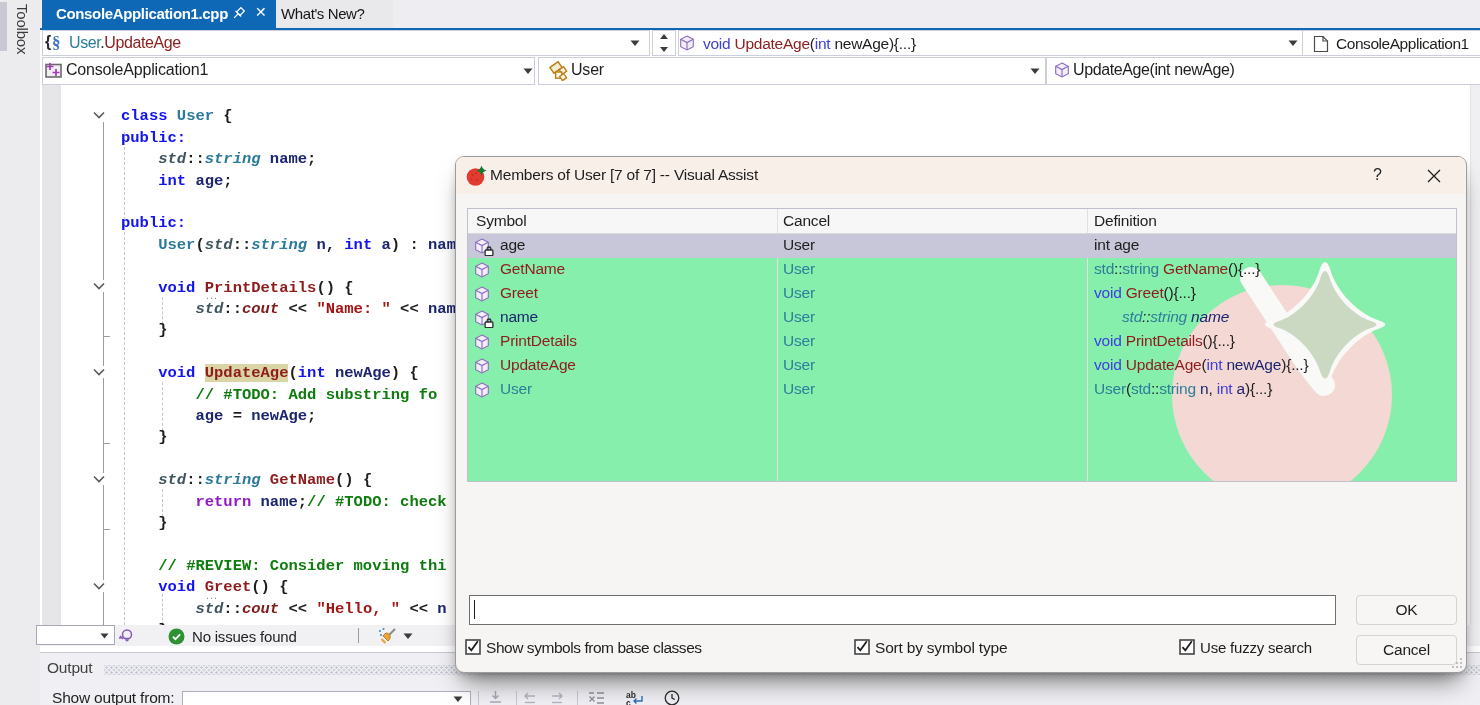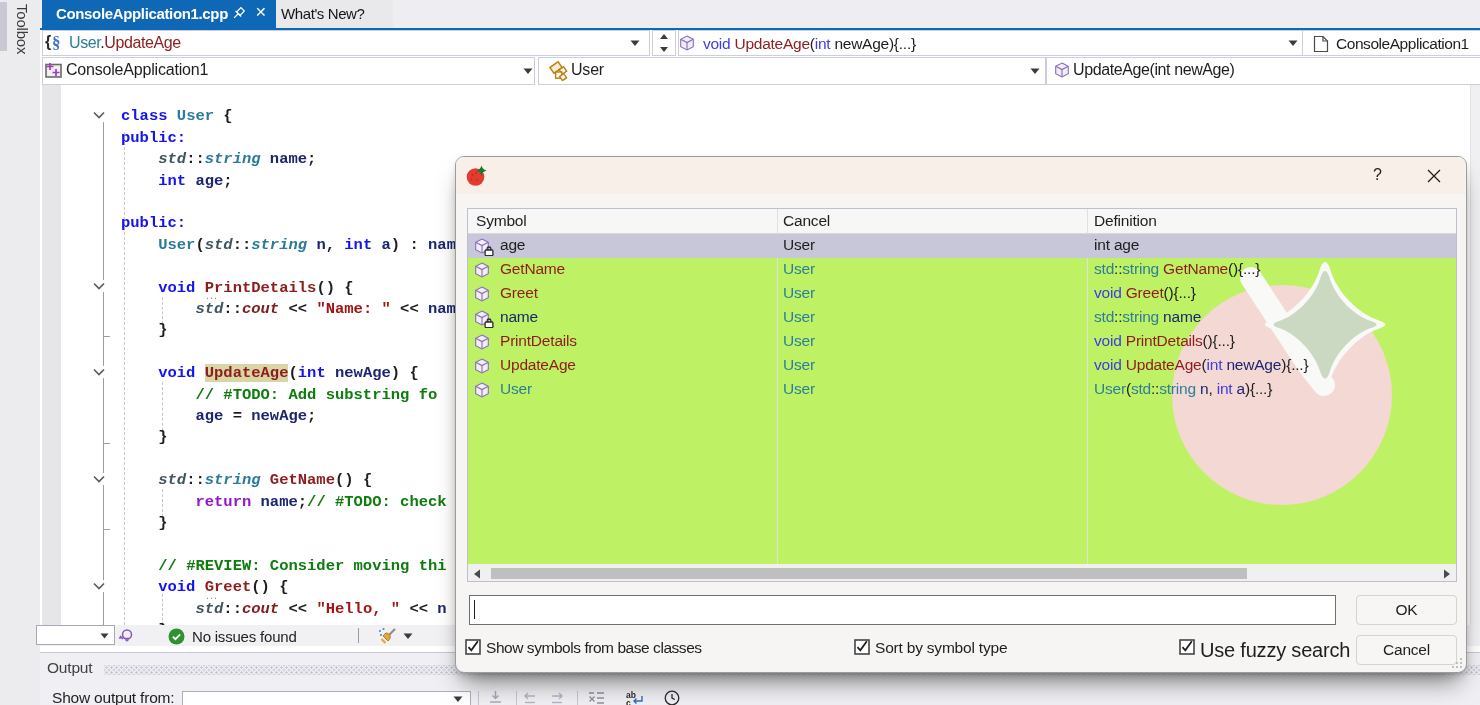--- a/index.html
+++ b/index.html
@@ -248,26 +248,27 @@
 
     <div class="abs" style="left:0;top:0;width:1009px;height:37px;background:#f9efe9;"></div>
     <svg class="abs" style="left:9px;top:8px;" width="23" height="22" viewBox="0 0 23 22">
       <circle cx="10.5" cy="12" r="8.8" fill="#e23b30"></circle>
       <circle cx="7.5" cy="10" r="1" fill="#c8281e"></circle>
         <circle cx="12" cy="15" r="1" fill="#c8281e"></circle>
         <circle cx="6.5" cy="14.5" r="0.9" fill="#c8281e"></circle>
         <circle cx="11" cy="8" r="0.9" fill="#c8281e"></circle>
       <path d="M16.5 0.5 Q17.4 4.6 21.8 5.6 Q17.4 6.6 16.5 10.9 Q15.6 6.6 11.2 5.6 Q15.6 4.6 16.5 0.5 Z" fill="#147a2d"></path>
     </svg>
+    <div class="abs ui" style="left:34px;top:9px;font-size:15.5px;color:#1e1e1e;">Members of User [7 of 7] -- Visual Assist</div>
     <div class="abs ui" style="left:917px;top:9px;font-size:16px;color:#1e1e1e;">?</div>
     <svg class="abs" style="left:971px;top:12px;" width="14" height="14">
         <path d="M1 1 L13 13 M13 1 L1 13" stroke="#1e1e1e" stroke-width="1.3"></path>
       </svg>
 
-    <div class="abs" style="left:11px;top:51px;width:990px;height:374px;background:#bef264;border:1px solid #c0c0cc;box-sizing:border-box;overflow:hidden;">
+    <div class="abs" style="left:11px;top:51px;width:990px;height:274px;background:#86efac;border:1px solid #c0c0cc;box-sizing:border-box;overflow:hidden;">
 
       <svg class="abs" style="left:694px;top:53px;" width="260" height="260" viewBox="0 0 260 260">
         <circle cx="120" cy="133" r="110" fill="#f3d8d3"></circle>
         <path d="M89 16 Q114 54 136 88 Q149 108 162 123" fill="none" stroke="#f9f9f8" stroke-width="22" stroke-linecap="round"></path>
         <path d="M167,14 C173,36 193,54 209,59 Q220,62.5 209,66 C193,71 173,90 167,112 Q163,121 159,112 C153,90 133,71 117,66 Q106,62.5 117,59 C133,54 153,36 159,14 Q163,4 167,14 Z" transform="translate(163,62) scale(1.17) translate(-163,-62)" fill="#f9f9f8"></path>
         <path d="M167,14 C173,36 193,54 209,59 Q220,62.5 209,66 C193,71 173,90 167,112 Q163,121 159,112 C153,90 133,71 117,66 Q106,62.5 117,59 C133,54 153,36 159,14 Q163,4 167,14 Z" fill="#cbd8c2"></path>
       </svg>
 
       <div class="abs" style="left:0;top:0;width:988px;height:24px;background:#f7f7f7;border-bottom:1px solid #d9d9d9;"></div>
       <div class="abs ui" style="left:8px;top:3px;font-size:15.5px;color:#1e1e1e;">Symbol</div>
@@ -319,21 +320,21 @@
               <path d="M8 1 L14.3 4.3 L14.3 11.7 L8 15 L1.7 11.7 L1.7 4.3 Z" fill="#f1eef7" stroke="#8a6bbf" stroke-width="1.1"></path>
               <path d="M1.7 4.3 L8 7.6 L14.3 4.3" fill="none" stroke="#8a6bbf" stroke-width="1.1"></path>
               <path d="M8 7.6 L8 15" fill="none" stroke="#8a6bbf" stroke-width="1.1"></path>
             </svg>
             <svg class="abs" style="left:16px;top:12px;" width="10" height="10" viewBox="0 0 9 9">
               <rect x="1" y="3.6" width="7" height="5" rx="0.8" fill="#fff" stroke="#2d2d2d" stroke-width="1.2"></rect>
               <path d="M2.8 3.6 L2.8 2.4 Q2.8 0.9 4.5 0.9 Q6.2 0.9 6.2 2.4 L6.2 3.6" fill="none" stroke="#2d2d2d" stroke-width="1.2"></path>
             </svg>
             <div class="abs" style="left:32px;top:2px;color:#1c2670;">name</div>
             <div class="abs" style="left:315px;top:2px;color:#2e7d99;">User</div>
-            <div class="abs" style="left:626px;top:2px;"><span style="color:#2e7d99;">std</span><span style="color:#1e1e1e;">::</span><span style="color:#2e7d99;">string</span> <span style="color:#1c2670;">name</span></div>
+            <div class="abs" style="left:654px;top:2px;font-style:italic;"><span style="color:#2e7d99;">std</span><span style="color:#1e1e1e;">::</span><span style="color:#2e7d99;">string</span> <span style="color:#1c2670;">name</span></div>
           </div>
       <div class="abs" style="left:0;top:96px;width:988px;height:24px;">
             <svg class="abs" style="left:6px;top:4px;" width="16" height="16" viewBox="0 0 16 16">
               <path d="M8 1 L14.3 4.3 L14.3 11.7 L8 15 L1.7 11.7 L1.7 4.3 Z" fill="#f1eef7" stroke="#8a6bbf" stroke-width="1.1"></path>
               <path d="M1.7 4.3 L8 7.6 L14.3 4.3" fill="none" stroke="#8a6bbf" stroke-width="1.1"></path>
               <path d="M8 7.6 L8 15" fill="none" stroke="#8a6bbf" stroke-width="1.1"></path>
             </svg>
             <div class="abs" style="left:32px;top:2px;color:#8e1c1c;">PrintDetails</div>
             <div class="abs" style="left:315px;top:2px;color:#2e7d99;">User</div>
             <div class="abs" style="left:626px;top:2px;"><span style="color:#3d3de0;">void</span> <span style="color:#8e1c1c;">PrintDetails</span><span style="color:#1e1e1e;">(){...}</span></div>
@@ -384,21 +385,21 @@
         <div class="abs ui" style="left:30px;top:482px;font-size:15.5px;letter-spacing:-0.45px;color:#1e1e1e;">Show symbols from base classes</div>
         <svg class="abs" style="left:398px;top:482px;" width="16" height="16" viewBox="0 0 16 16">
           <rect x="1" y="1" width="14" height="14" fill="#fff" stroke="#454545" stroke-width="1.6"></rect>
           <path d="M3.5 8.2 L6.3 11.3 L12.8 2.2" fill="none" stroke="#1e1e1e" stroke-width="1.8"></path>
         </svg>
         <div class="abs ui" style="left:419px;top:482px;font-size:15.5px;color:#1e1e1e;">Sort by symbol type</div>
         <svg class="abs" style="left:723px;top:482px;" width="16" height="16" viewBox="0 0 16 16">
           <rect x="1" y="1" width="14" height="14" fill="#fff" stroke="#454545" stroke-width="1.6"></rect>
           <path d="M3.5 8.2 L6.3 11.3 L12.8 2.2" fill="none" stroke="#1e1e1e" stroke-width="1.8"></path>
         </svg>
-        <div class="abs ui" style="left:744px;top:482px;font-size:20px;color:#1e1e1e;">Use fuzzy search</div>
+        <div class="abs ui" style="left:744px;top:482px;font-size:15px;color:#1e1e1e;">Use fuzzy search</div>
       </div>
 
     <svg class="abs" style="left:995px;top:500px;" width="12" height="12">
       <g fill="#b0aeac">
           <circle cx="10" cy="2" r="1"></circle>
           <circle cx="6" cy="6" r="1"></circle>
           <circle cx="10" cy="6" r="1"></circle>
           <circle cx="2" cy="10" r="1"></circle>
           <circle cx="6" cy="10" r="1"></circle>
           <circle cx="10" cy="10" r="1"></circle>

